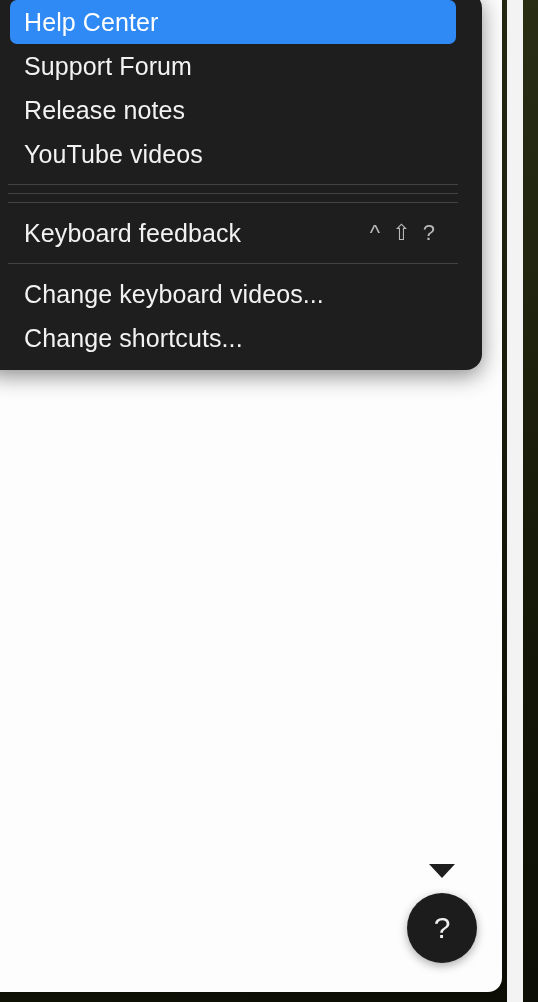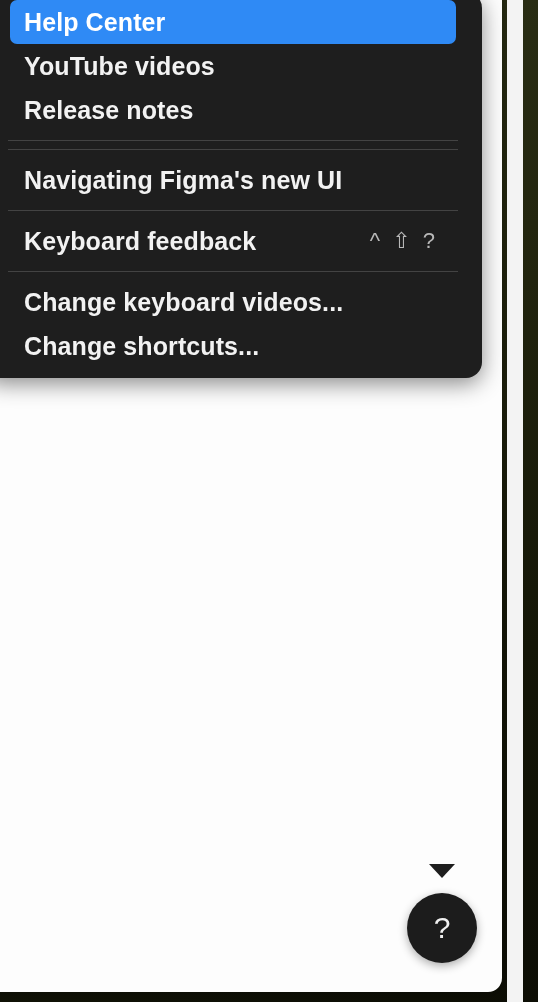--- a/index.html
+++ b/index.html
@@ -106,21 +106,20 @@
     font-size: 25px;
     letter-spacing: 0.1px;
     white-space: nowrap;
   }
   .menu-item.selected {
     background: #2f8af5;
     color: #ffffff;
   }
   .menu-item .label {
     flex: 0 0 auto;
-    font-weight: bold;
   }
   .menu-item .shortcut {
     margin-left: auto;
     color: #b8b8b8;
     font-size: 22px;
     letter-spacing: 3px;
     padding-right: 4px;
   }
 
   .menu-sep {
@@ -145,34 +144,34 @@
 </div>
 
 <div class="menu-arrow"></div>
 
 <div class="menu" id="help-menu">
     <div class="menu-group">
       <div class="menu-item selected">
         <span class="label">Help Center</span>
       </div>
       <div class="menu-item">
-        <span class="label">YouTube videos</span>
+        <span class="label">Support Forum</span>
       </div>
       <div class="menu-item">
         <span class="label">Release notes</span>
+      </div>
+      <div class="menu-item">
+        <span class="label">YouTube videos</span>
       </div>
     </div>
     <div class="menu-sep"></div>
     <div class="menu-group">
     </div>
     <div class="menu-sep"></div>
     <div class="menu-group">
-      <div class="menu-item">
-        <span class="label">Navigating Figma's new UI</span>
-      </div>
     </div>
     <div class="menu-sep"></div>
     <div class="menu-group">
       <div class="menu-item">
         <span class="label">Keyboard feedback</span>
         <span class="shortcut">^ ⇧ ?</span>
       </div>
     </div>
     <div class="menu-sep"></div>
     <div class="menu-group">

